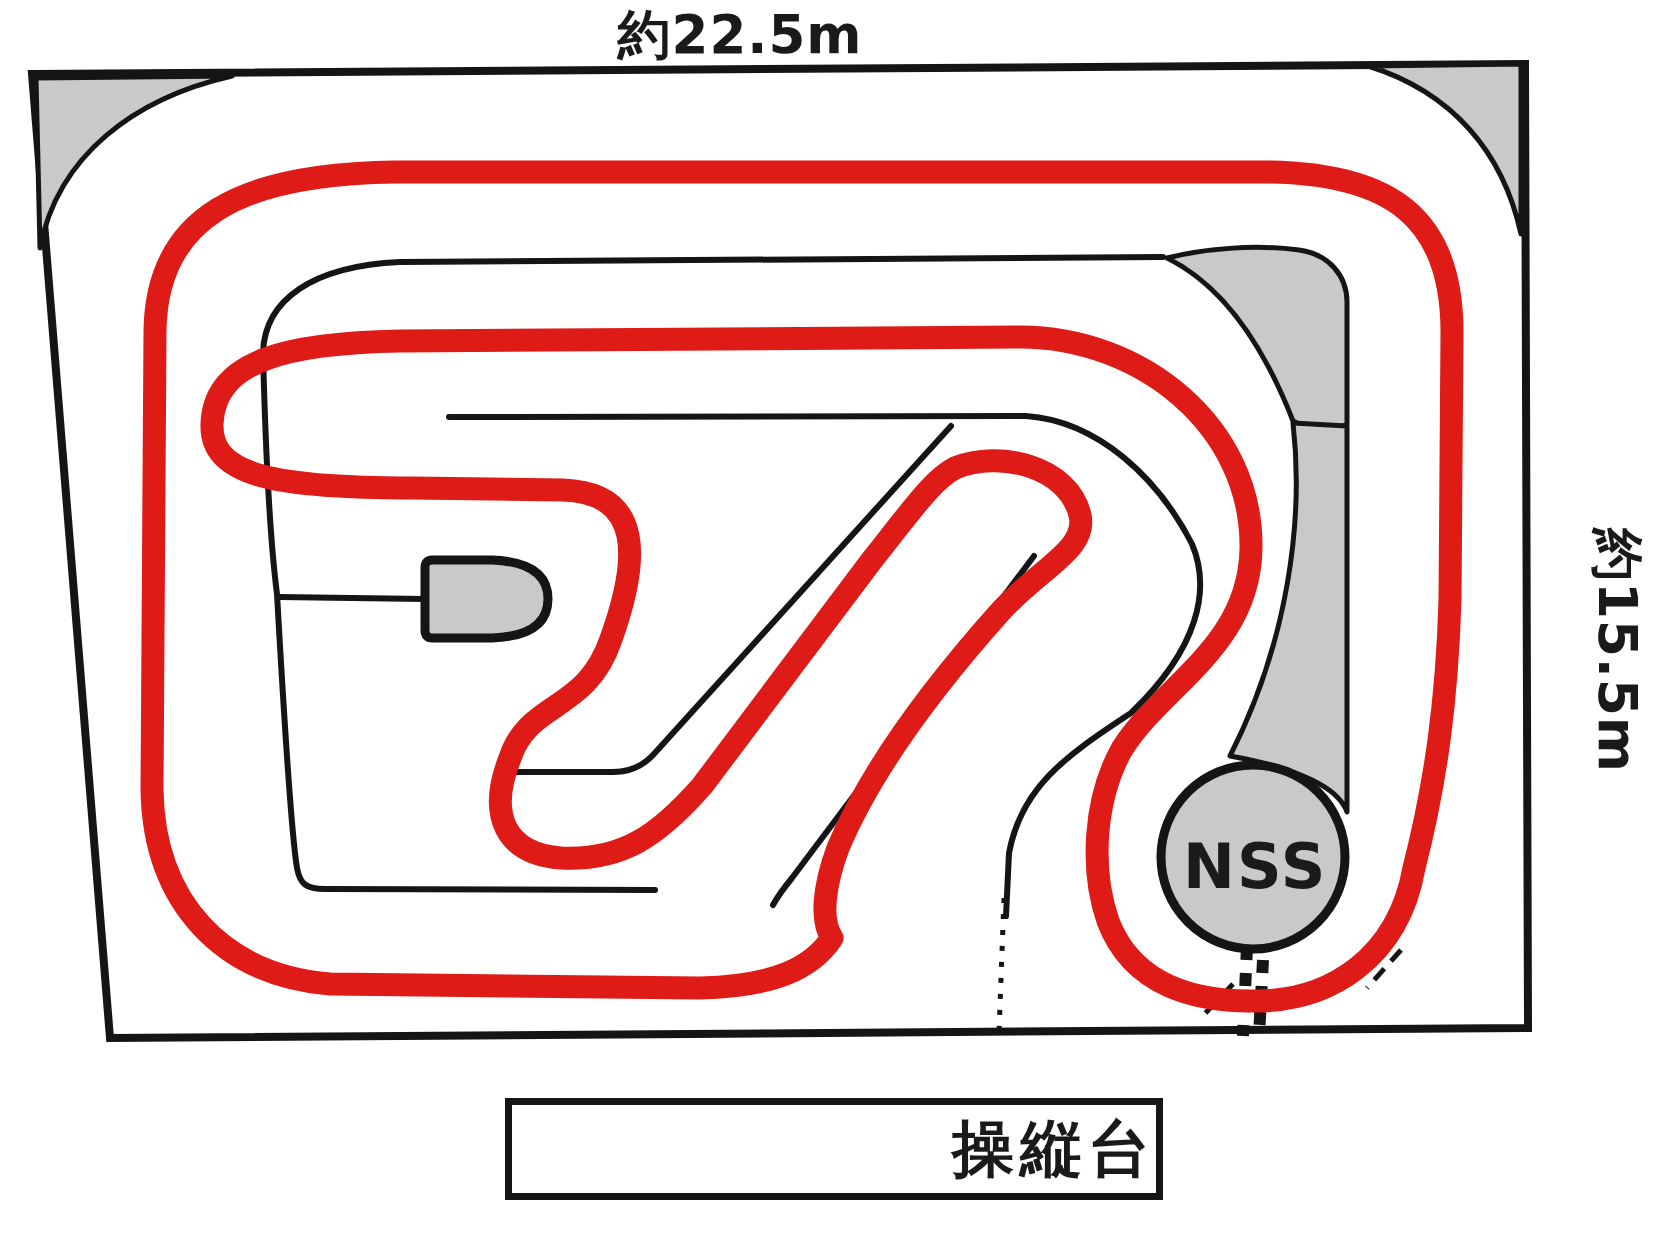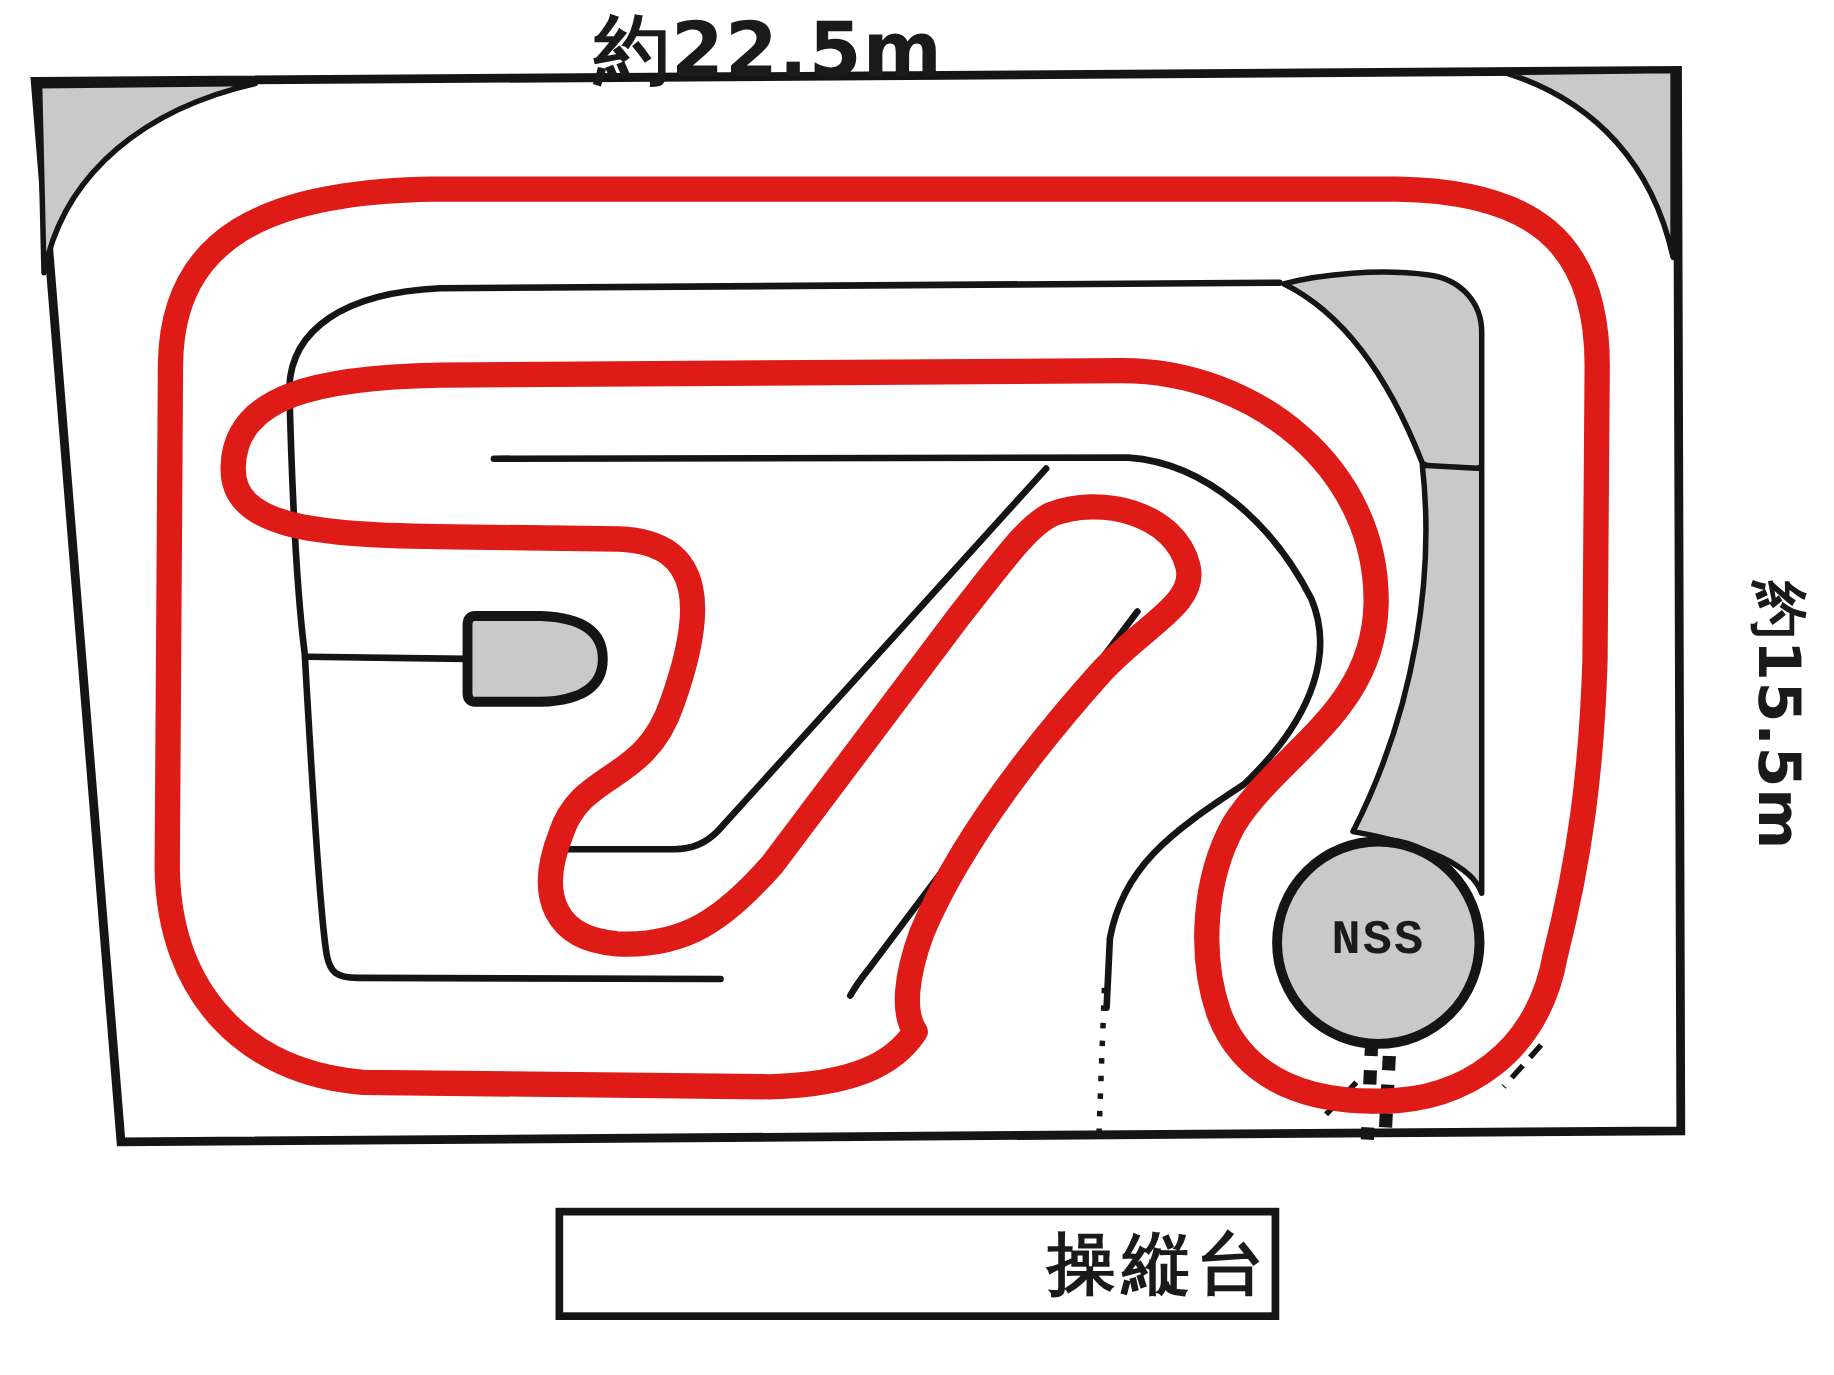--- a/index.html
+++ b/index.html
@@ -3,31 +3,31 @@
 <meta charset="utf-8">
 <style>
   html,body{margin:0;padding:0;background:#ffffff;}
   #stage{
     position:relative;width:1667px;height:1250px;background:#ffffff;overflow:hidden;
     font-family:"DejaVu Sans","Liberation Sans",sans-serif;color:#111;
   }
   #course-svg{position:absolute;left:0;top:0;}
   .lbl{position:absolute;white-space:nowrap;color:#1a1a1a;}
   #label-width{
-    left:540px;top:0px;width:400px;
-    font-size:69px;font-weight:600;letter-spacing:1px;
+    left:540px;top:0px;width:400px;text-align:center;
+    font-size:53px;font-weight:600;letter-spacing:1px;
   }
   #label-height{
     left:1652px;top:478px;width:345px;text-align:center;
     font-size:53px;font-weight:600;letter-spacing:1px;
     transform:rotate(90deg);transform-origin:0 0;
   }
   #nss-label{
     left:1183px;top:830px;width:140px;text-align:center;
-    font-size:44px;font-weight:bold;letter-spacing:2px;color:#1b1b1b;font-family:Liberation Mono, monospace;
+    font-size:62px;font-weight:bold;letter-spacing:2px;color:#1b1b1b;
   }
   #platform-box{
     position:absolute;left:505px;top:1098px;width:644px;height:88px;
     background:#ffffff;border:7px solid #151515;
     text-align:right;line-height:88px;font-size:62px;font-weight:600;
     letter-spacing:6px;color:#1a1a1a;
   }
 </style>
 </head>
 <body>

